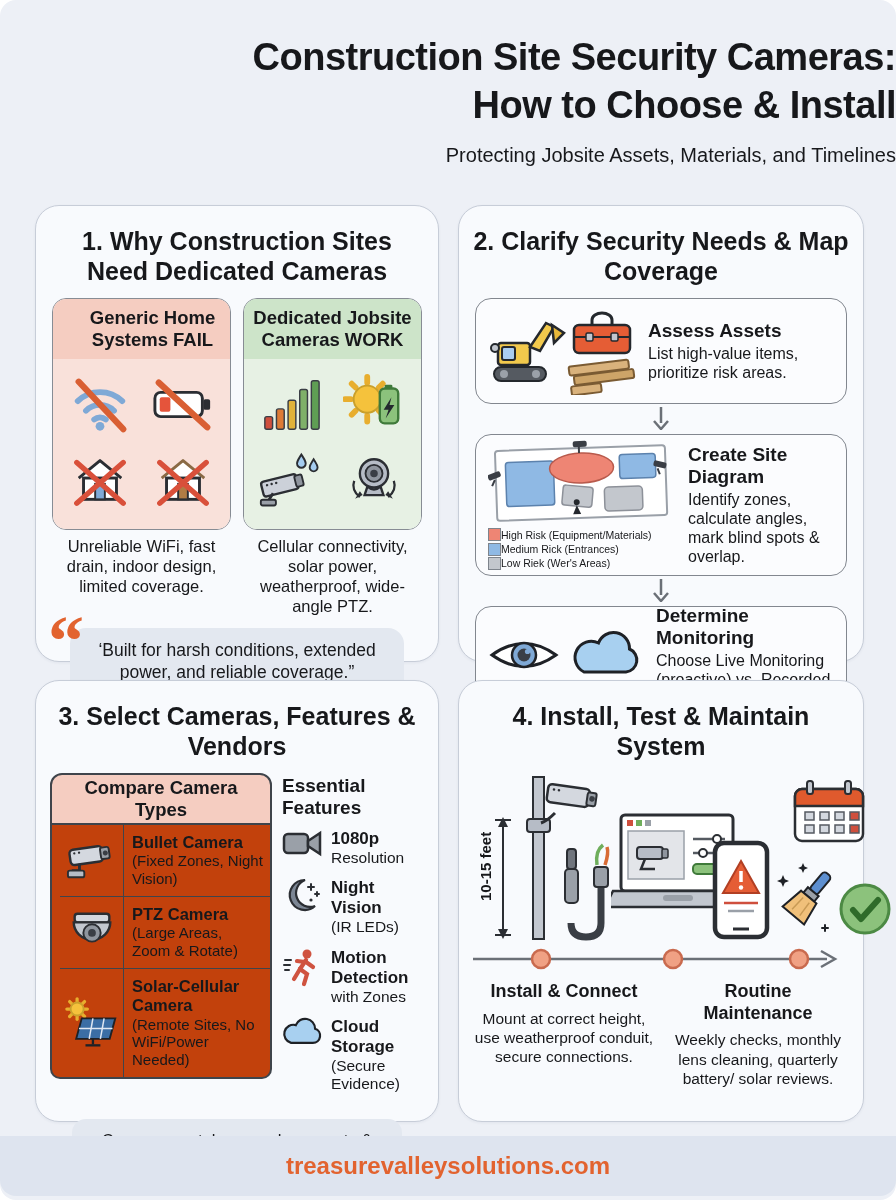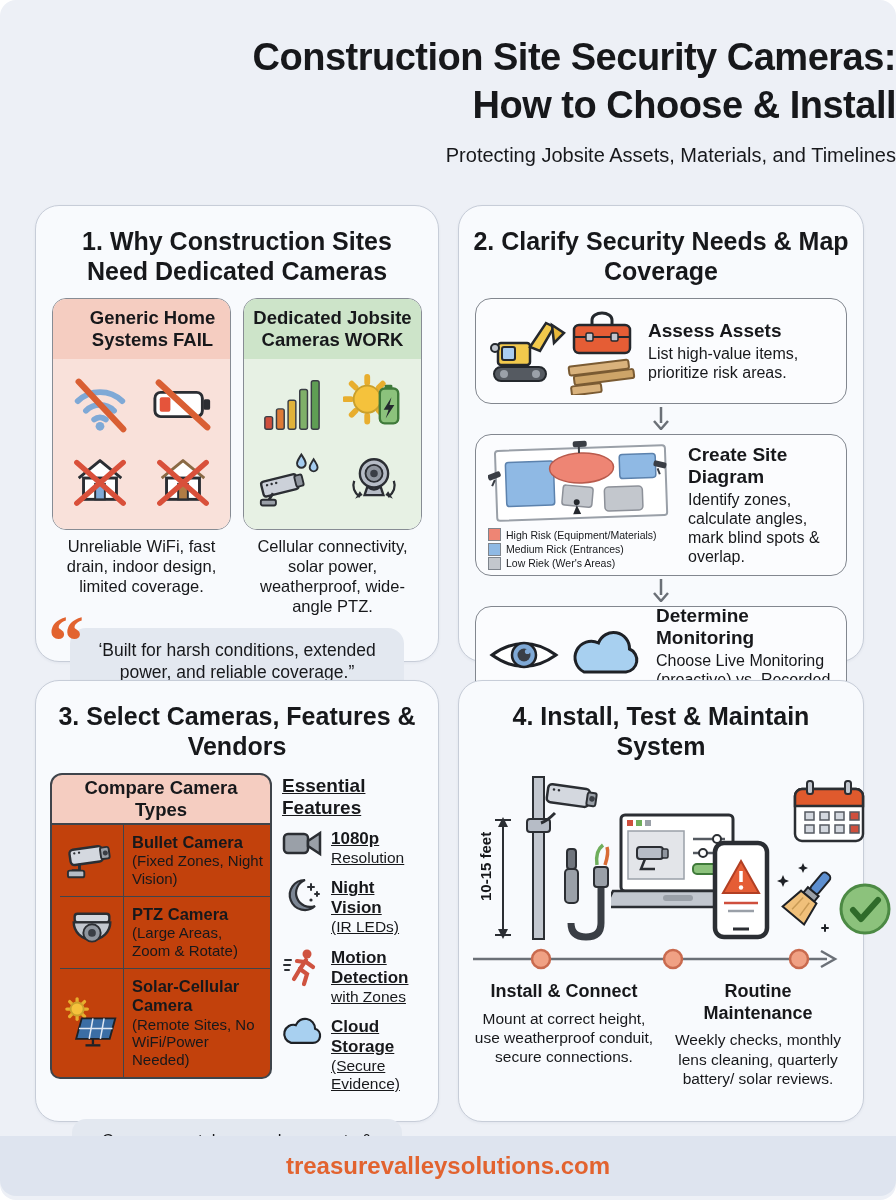--- a/index.html
+++ b/index.html
@@ -34,34 +34,34 @@
          color:#e2632f;line-height:.6;}
   .q-open{left:-22px;top:-8px;}
   .q-close{right:-14px;bottom:-34px;}
   
   .step-card{margin:0 16px;border:1.5px solid #82878f;border-radius:16px;background:#fbfcfe;
              display:flex;align-items:center;gap:10px;padding:8px 12px;}
   .step-txt .t{font-weight:700;font-size:19px;margin-bottom:2px;}
   .step-txt .d{font-size:16px;line-height:1.2;}
   .arrow-wrap{text-align:center;height:26px;padding:2px 0;}
   .legend{margin-top:2px;}
-  .legend-row{display:flex;align-items:center;gap:5px;font-size:10.5px;line-height:1.35;}
+  .legend-row{display:flex;align-items:center;font-size:10.5px;line-height:1.35;}
   .swatch{width:11px;height:11px;border:1px solid #7e848c;flex:0 0 auto;}
   
   .p3-row{display:flex;padding:0 14px;gap:10px;}
   .ctable{width:222px;flex:0 0 auto;}
   .ctab{background:#f5cdc1;border:2px solid #3f444b;border-radius:12px 12px 0 0;font-weight:700;
         font-size:18.5px;text-align:center;padding:2px 4px;}
   .ctbody{border:2px solid #3f444b;border-top:none;border-radius:0 0 10px 10px;overflow:hidden;background:#c2410c;padding-left:8px;}
   .ctrow{display:grid;grid-template-columns:64px 1fr;border-bottom:1.5px solid #3f444b;}
   .ctrow:last-child{border-bottom:none;}
   .ctrow .ic{display:flex;align-items:center;justify-content:center;border-right:1.5px solid #3f444b;padding:6px 2px;}
   .ctrow .tx{padding:8px 6px 8px 8px;font-size:15px;line-height:1.18;}
   .ctrow .tx b{font-size:16.5px;}
-  .feats{flex:1;padding-top:2px;text-decoration:underline;}
+  .feats{flex:1;padding-top:2px;}
   .feats h3{margin:0 0 10px;font-size:19px;font-weight:700;}
   .feat{display:flex;gap:9px;align-items:flex-start;margin-bottom:11px;}
   .feat .fic{width:40px;flex:0 0 auto;display:flex;justify-content:center;}
   .feat .ftx{font-size:15.5px;line-height:1.18;}
   .feat .ftx b{font-size:17px;}
   .note{margin:14px 36px 0;background:#e3e8f0;border-radius:14px;padding:11px 14px;
         text-align:center;font-size:16.5px;line-height:1.25;}
   
   .illus{display:flex;justify-content:space-between;align-items:flex-end;height:172px;padding:0 16px;}
   .tline{padding:0 10px;}

